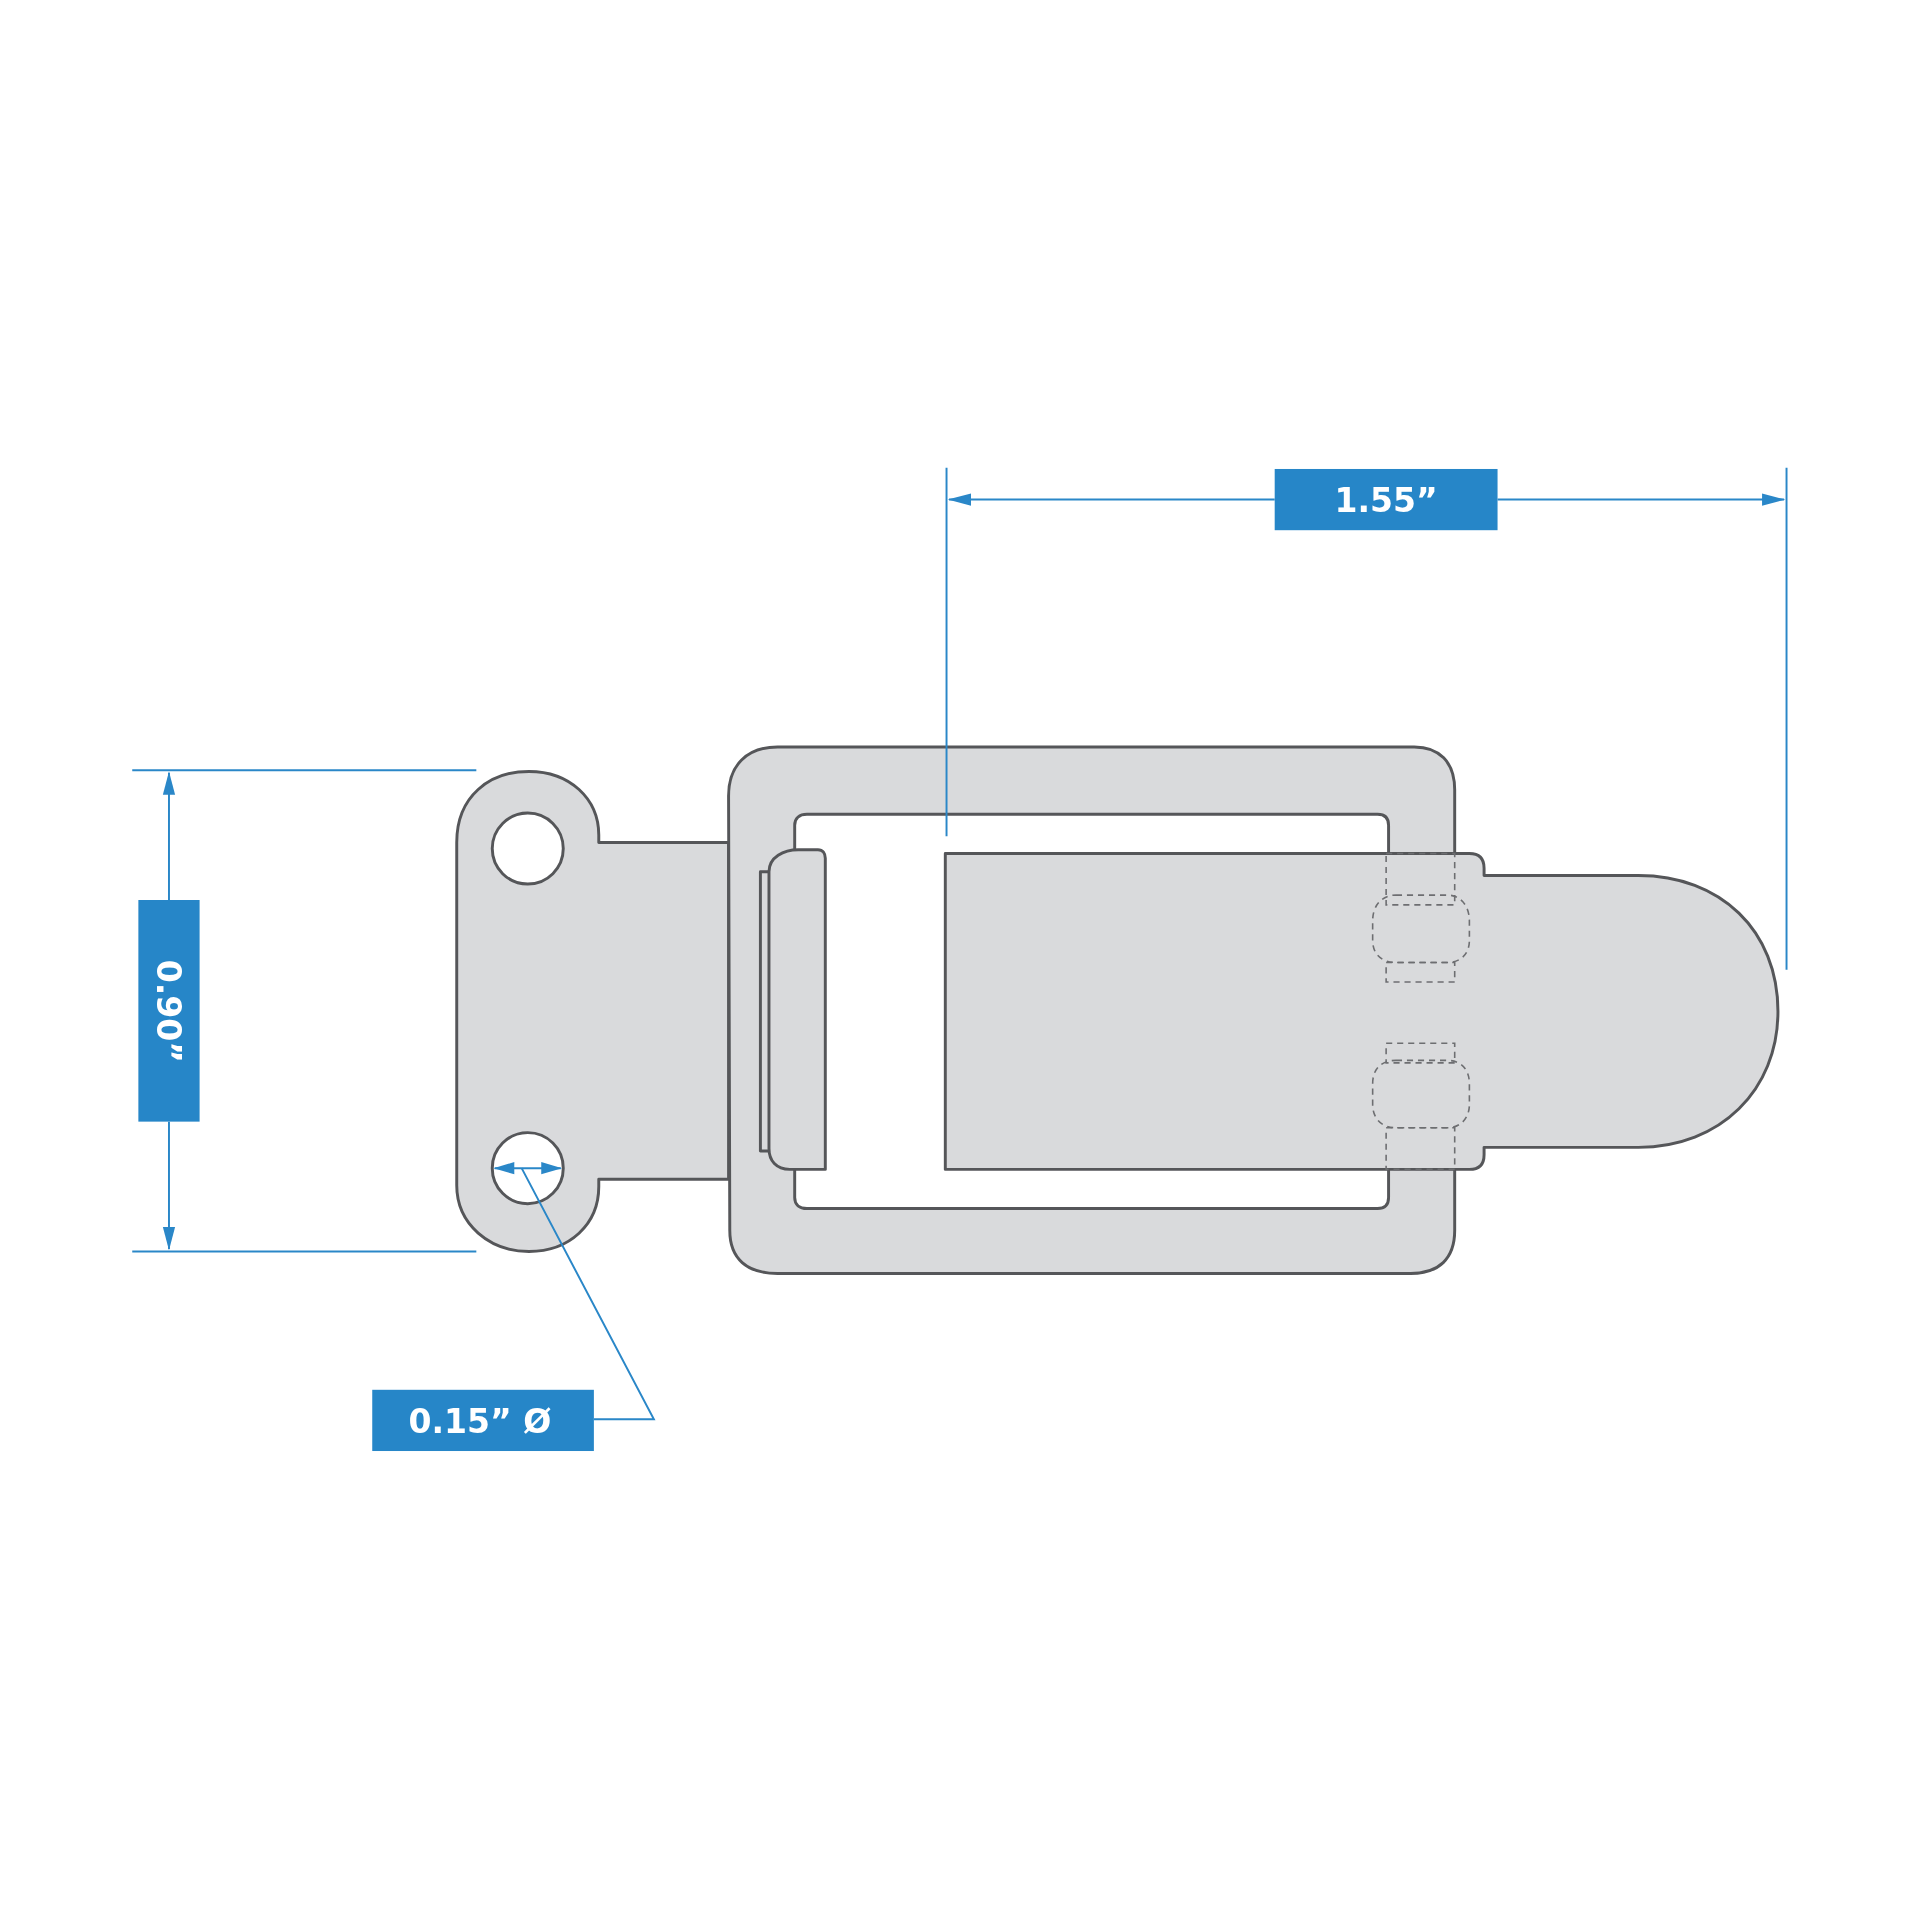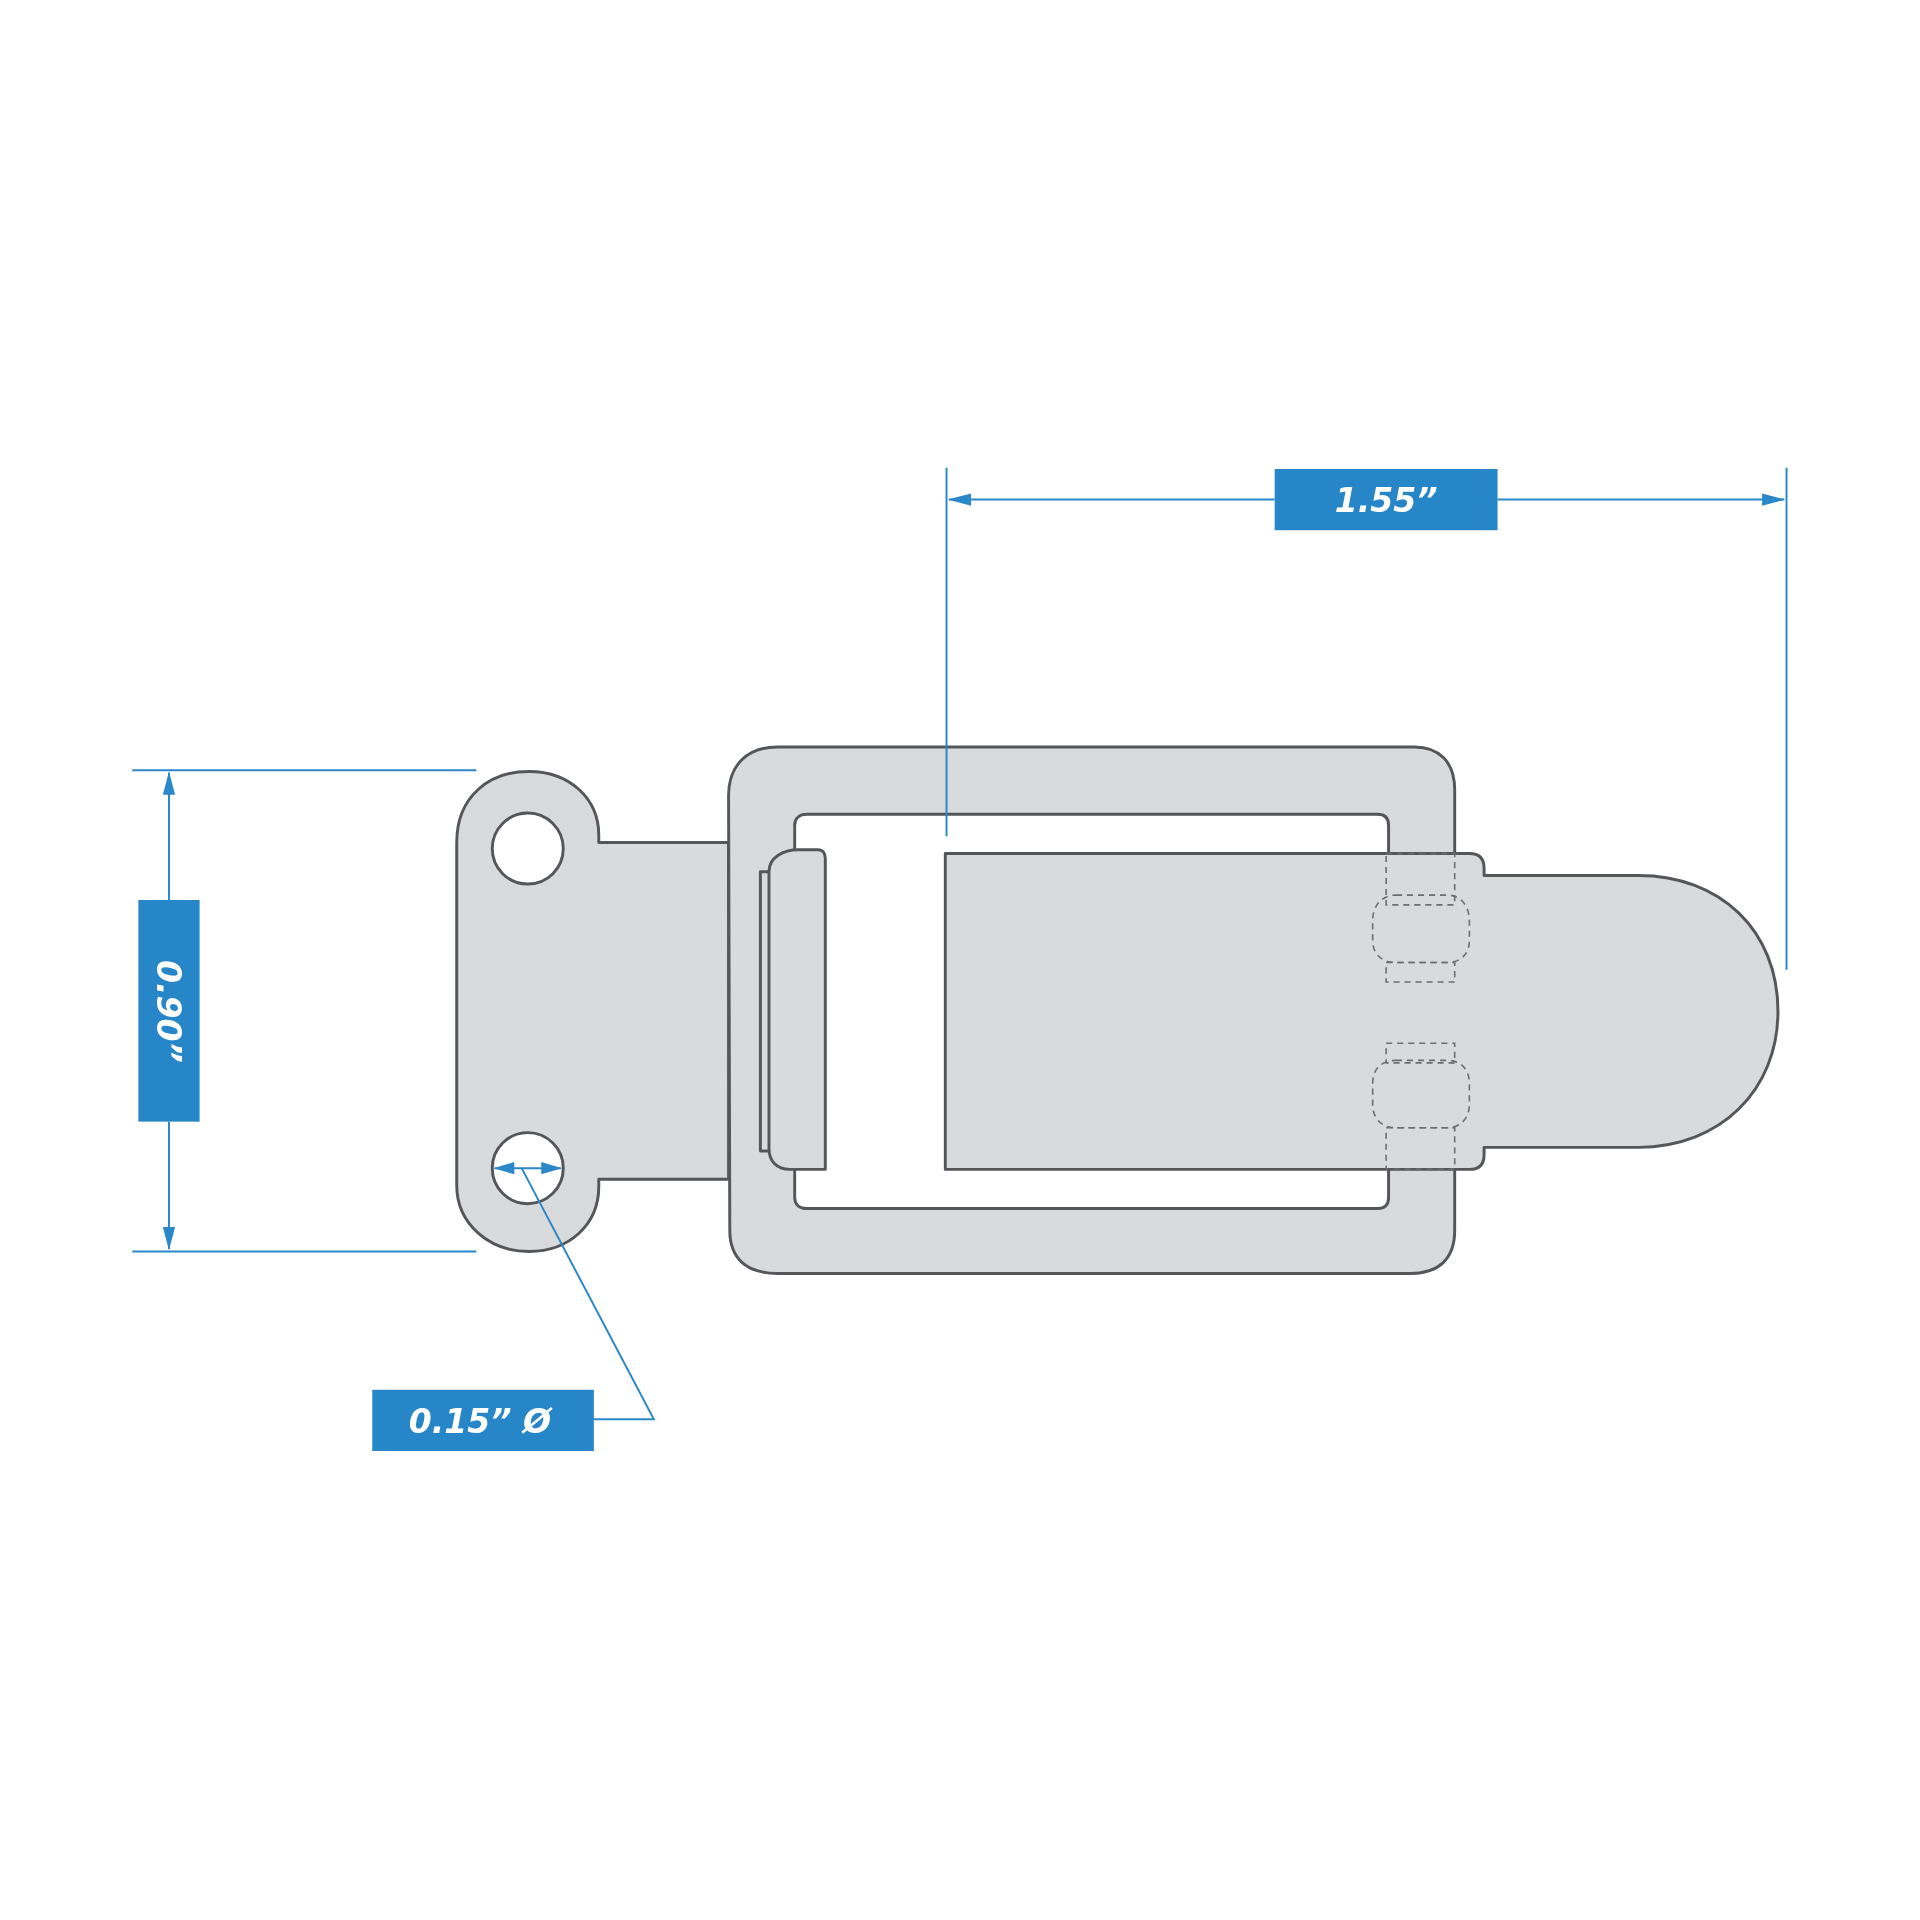--- a/index.html
+++ b/index.html
@@ -1,17 +1,17 @@
 <!DOCTYPE html>
 <html><head>
 <meta charset="utf-8">
 <style>
   html,body{margin:0;padding:0;background:#ffffff;}
   body{width:1920px;height:1920px;overflow:hidden;font-family:"DejaVu Sans","Liberation Sans",sans-serif;}
-  #stage{position:relative;width:1920px;height:1620px;font-style:italic;}
+  #stage{position:relative;width:1920px;height:1620px;}
   svg{position:absolute;left:0;top:0;width:1920px;height:1920px;}
   .part{fill:#d9dadc;stroke:#555659;stroke-width:2.4;stroke-linejoin:round;}
   .hole{fill:#ffffff;stroke:#555659;stroke-width:2.4;}
   .dash{fill:none;stroke:#6d6e71;stroke-width:1.3;stroke-dasharray:5 4;}
   .dim{stroke:#2a87c8;stroke-width:1.6;fill:none;}
   .arrow{fill:#2a87c8;}
   .label-box{fill:#2686c8;}
   .label-text{fill:#ffffff;font-family:"DejaVu Sans","Liberation Sans",sans-serif;font-weight:bold;font-size:27px;}
 </style>
 </head>

